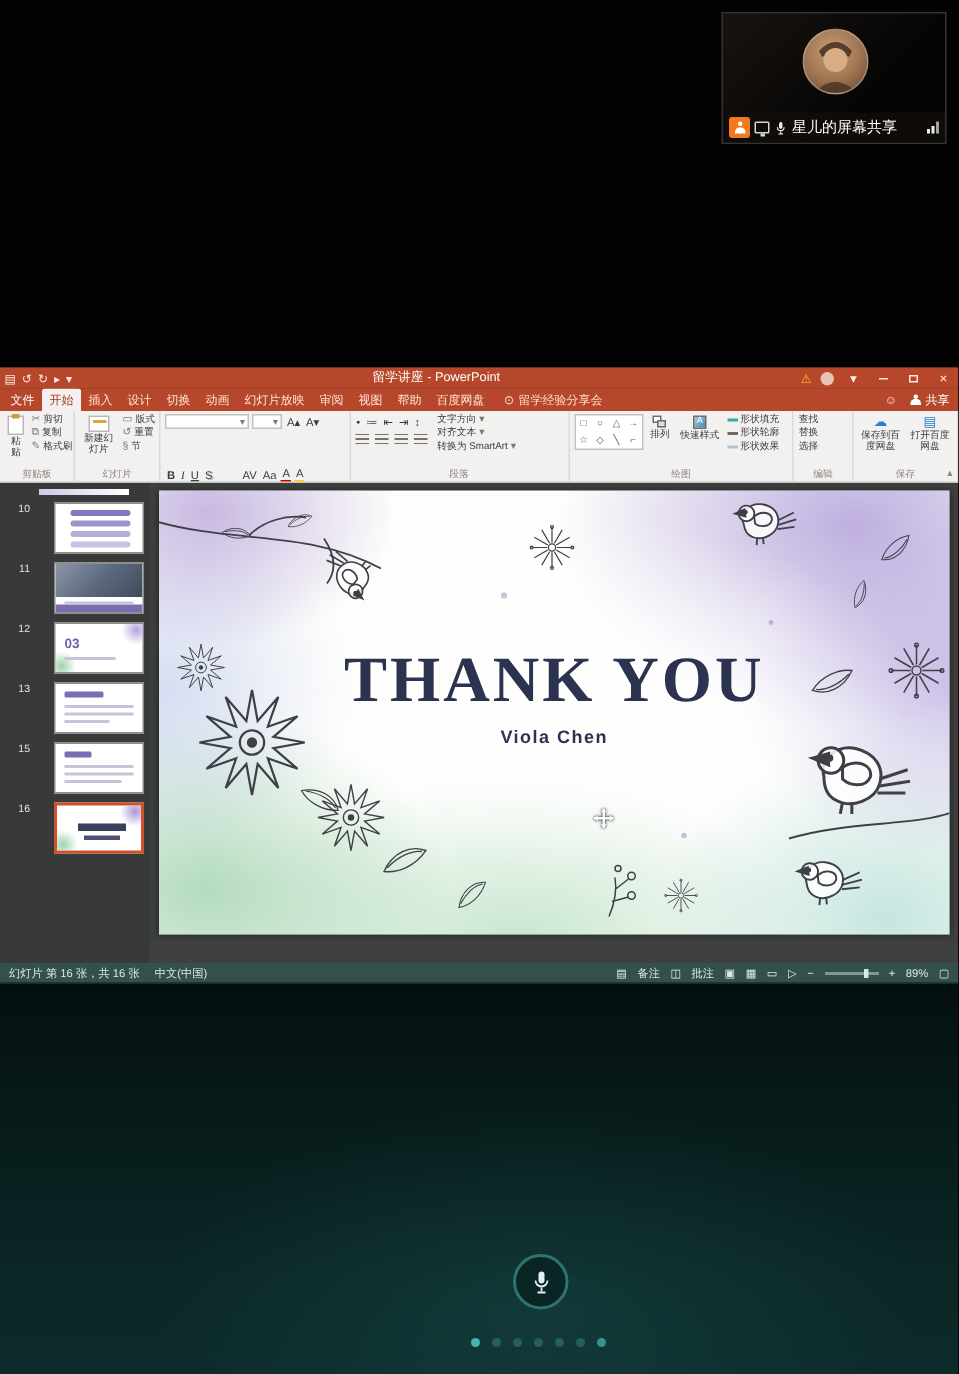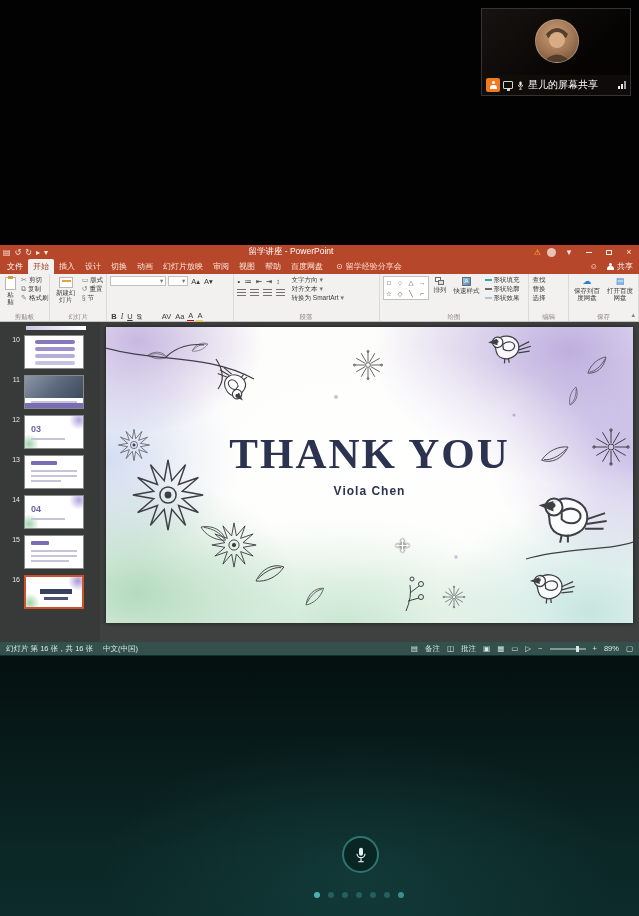--- a/index.html
+++ b/index.html
@@ -87,21 +87,21 @@
   .arr-ic i { position:absolute; width:6px; height:5px; border:1px solid #6f6b67; background:#fff; }
   .arr-ic i:nth-child(1){left:0; top:0;} .arr-ic i:nth-child(2){left:3px; top:3px; background:#cfe2f0;}
   .qs-ic { width:9px; height:9px; border:1px solid #6f6b67; background:linear-gradient(135deg,#9fd0e8,#4a88b0);
            color:#fff; font-size:6px; display:flex; align-items:center; justify-content:center; }
   .cloud-ic { font-size:9px; color:#2a7fd4; line-height:9px; }
   .collapse { position:absolute; right:4px; bottom:2px; font-size:7px; color:#8a8683; }
 
   .work { flex:1; display:flex; overflow:hidden; }
   .thumbs { width:100px; background:#383a39; padding:4px 4px 0 0; overflow:hidden; flex:0 0 auto; }
   .thumb-partial { width:60px; height:4px; margin:0 0 5px 26px; background:linear-gradient(90deg,#cfc6e8,#fff); }
-  .thumb-item { display:flex; gap:4px; margin-bottom:6px; }
+  .thumb-item { display:flex; gap:4px; margin-bottom:6px;justify-content:space-between; }
   .thumb-num { width:20px; text-align:right; font-size:7px; color:#e4e4e4; padding-top:1px; flex:0 0 auto; }
   .thumb-box { width:60px; height:34px; background:#fff; border:1px solid #8a8a8a; position:relative; overflow:hidden; }
   .thumb-item.selected .thumb-box { border:2px solid #d0502c; }
   .mini-bar { position:absolute; left:10px; width:40px; height:4px; border-radius:2px; background:#8578bf; }
   .mini-photo { position:absolute; left:0; top:0; right:0; height:22px;
      background:linear-gradient(135deg,#8b97a8 0%, #5d6a7e 50%, #3e4a5c 100%); }
   .mini-photo-strip { position:absolute; left:0; bottom:0; right:0; height:5px; background:#7b6cb4; }
   .mini-sec { position:absolute; left:6px; top:8px; font-size:9px; font-weight:bold; color:#6f5fae; }
   .mini-blob-a { position:absolute; right:-6px; top:-6px; width:20px; height:20px; border-radius:50%;
      background:radial-gradient(circle,#b3a4dd,#ffffff00 70%); }
@@ -458,29 +458,20 @@
         <div class="thumb-item">
           <span class="thumb-num">13</span>
           <span class="thumb-box">
             <span class="mini-head"></span>
             <span class="mini-line" style="top:14px"></span>
               <span class="mini-line" style="top:19px"></span>
             <span class="mini-line" style="top:24px;width:30px"></span>
           </span>
         </div>
 
-        <div class="thumb-item">
-          <span class="thumb-num">14</span>
-          <span class="thumb-box">
-            <span class="mini-blob-a"></span>
-              <span class="mini-blob-b"></span>
-            <span class="mini-sec">04</span>
-            <span class="mini-line" style="top:22px;width:34px"></span>
-          </span>
-        </div>
 
         <div class="thumb-item">
           <span class="thumb-num">15</span>
           <span class="thumb-box">
             <span class="mini-head" style="width:18px"></span>
             <span class="mini-line" style="top:14px"></span>
               <span class="mini-line" style="top:19px"></span>
             <span class="mini-line" style="top:24px;width:38px"></span>
           </span>
         </div>

